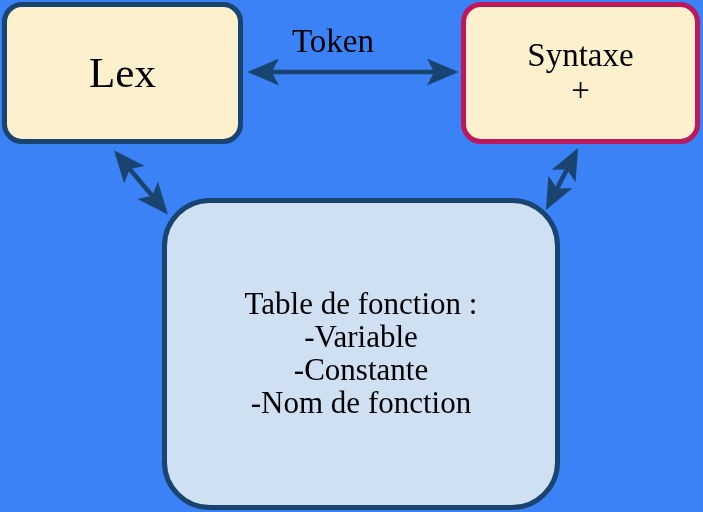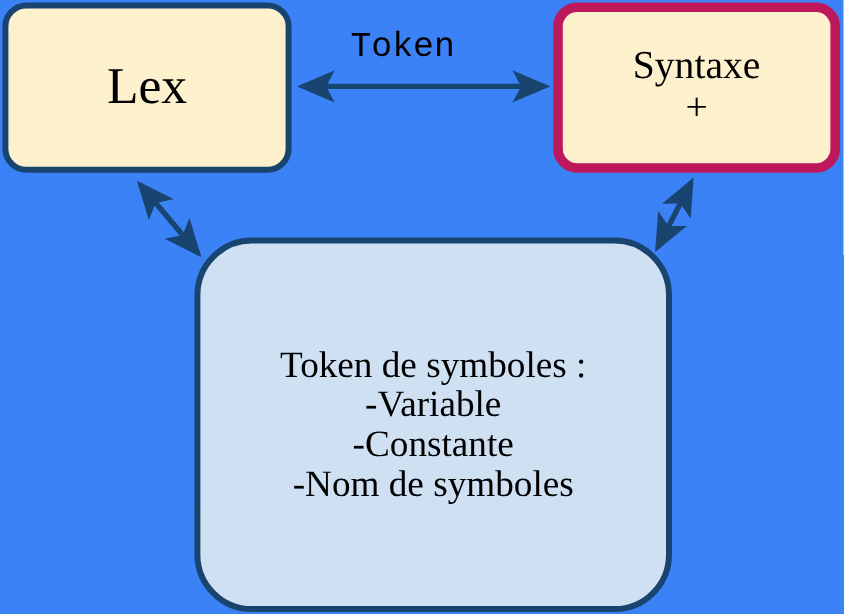--- a/index.html
+++ b/index.html
@@ -41,21 +41,21 @@
     border: 5px solid #1a4470;
     border-radius: 20px;
     font-size: 43px;
   }
   #node-syntax {
     left: 461px;
     top: 2px;
     width: 239px;
     height: 142px;
     background: #fdf0cd;
-    border: 8px solid #be185d;
+    border: 5px solid #be185d;
     border-radius: 20px;
     font-size: 33px;
   }
   #node-symbols {
     left: 162px;
     top: 198px;
     width: 398px;
     height: 312px;
     background: #cfe0f3;
     border: 5px solid #1a4470;
@@ -68,23 +68,22 @@
     left: 0;
     top: 0;
     width: 703px;
     height: 512px;
     z-index: 2;
   }
   .edge-label {
     position: absolute;
     z-index: 4;
     color: #000000;
-    font-size: 29px;
+    font-size: 33px;
     white-space: nowrap;
-    font-family: Liberation Mono, monospace;
   }
   #label-token {
     left: 292px;
     top: 23px;
   }
 </style>
 </head>
 <body>
 
 <div id="canvas">
@@ -114,22 +113,22 @@
 
   <div class="node" id="node-syntax">
     <div class="node-inner">
       <span class="node-line">Syntaxe</span>
       <span class="node-line">+</span>
     </div>
   </div>
 
   <div class="node" id="node-symbols">
     <div class="node-inner">
-      <span class="node-line">Token de symboles :</span>
+      <span class="node-line">Table de fonction :</span>
       <span class="node-line">-Variable</span>
       <span class="node-line">-Constante</span>
-      <span class="node-line">-Nom de symboles</span>
+      <span class="node-line">-Nom de fonction</span>
     </div>
   </div>
 
   <div class="edge-label" id="label-token">Token</div>
 
 </div>
 
 </body></html>

